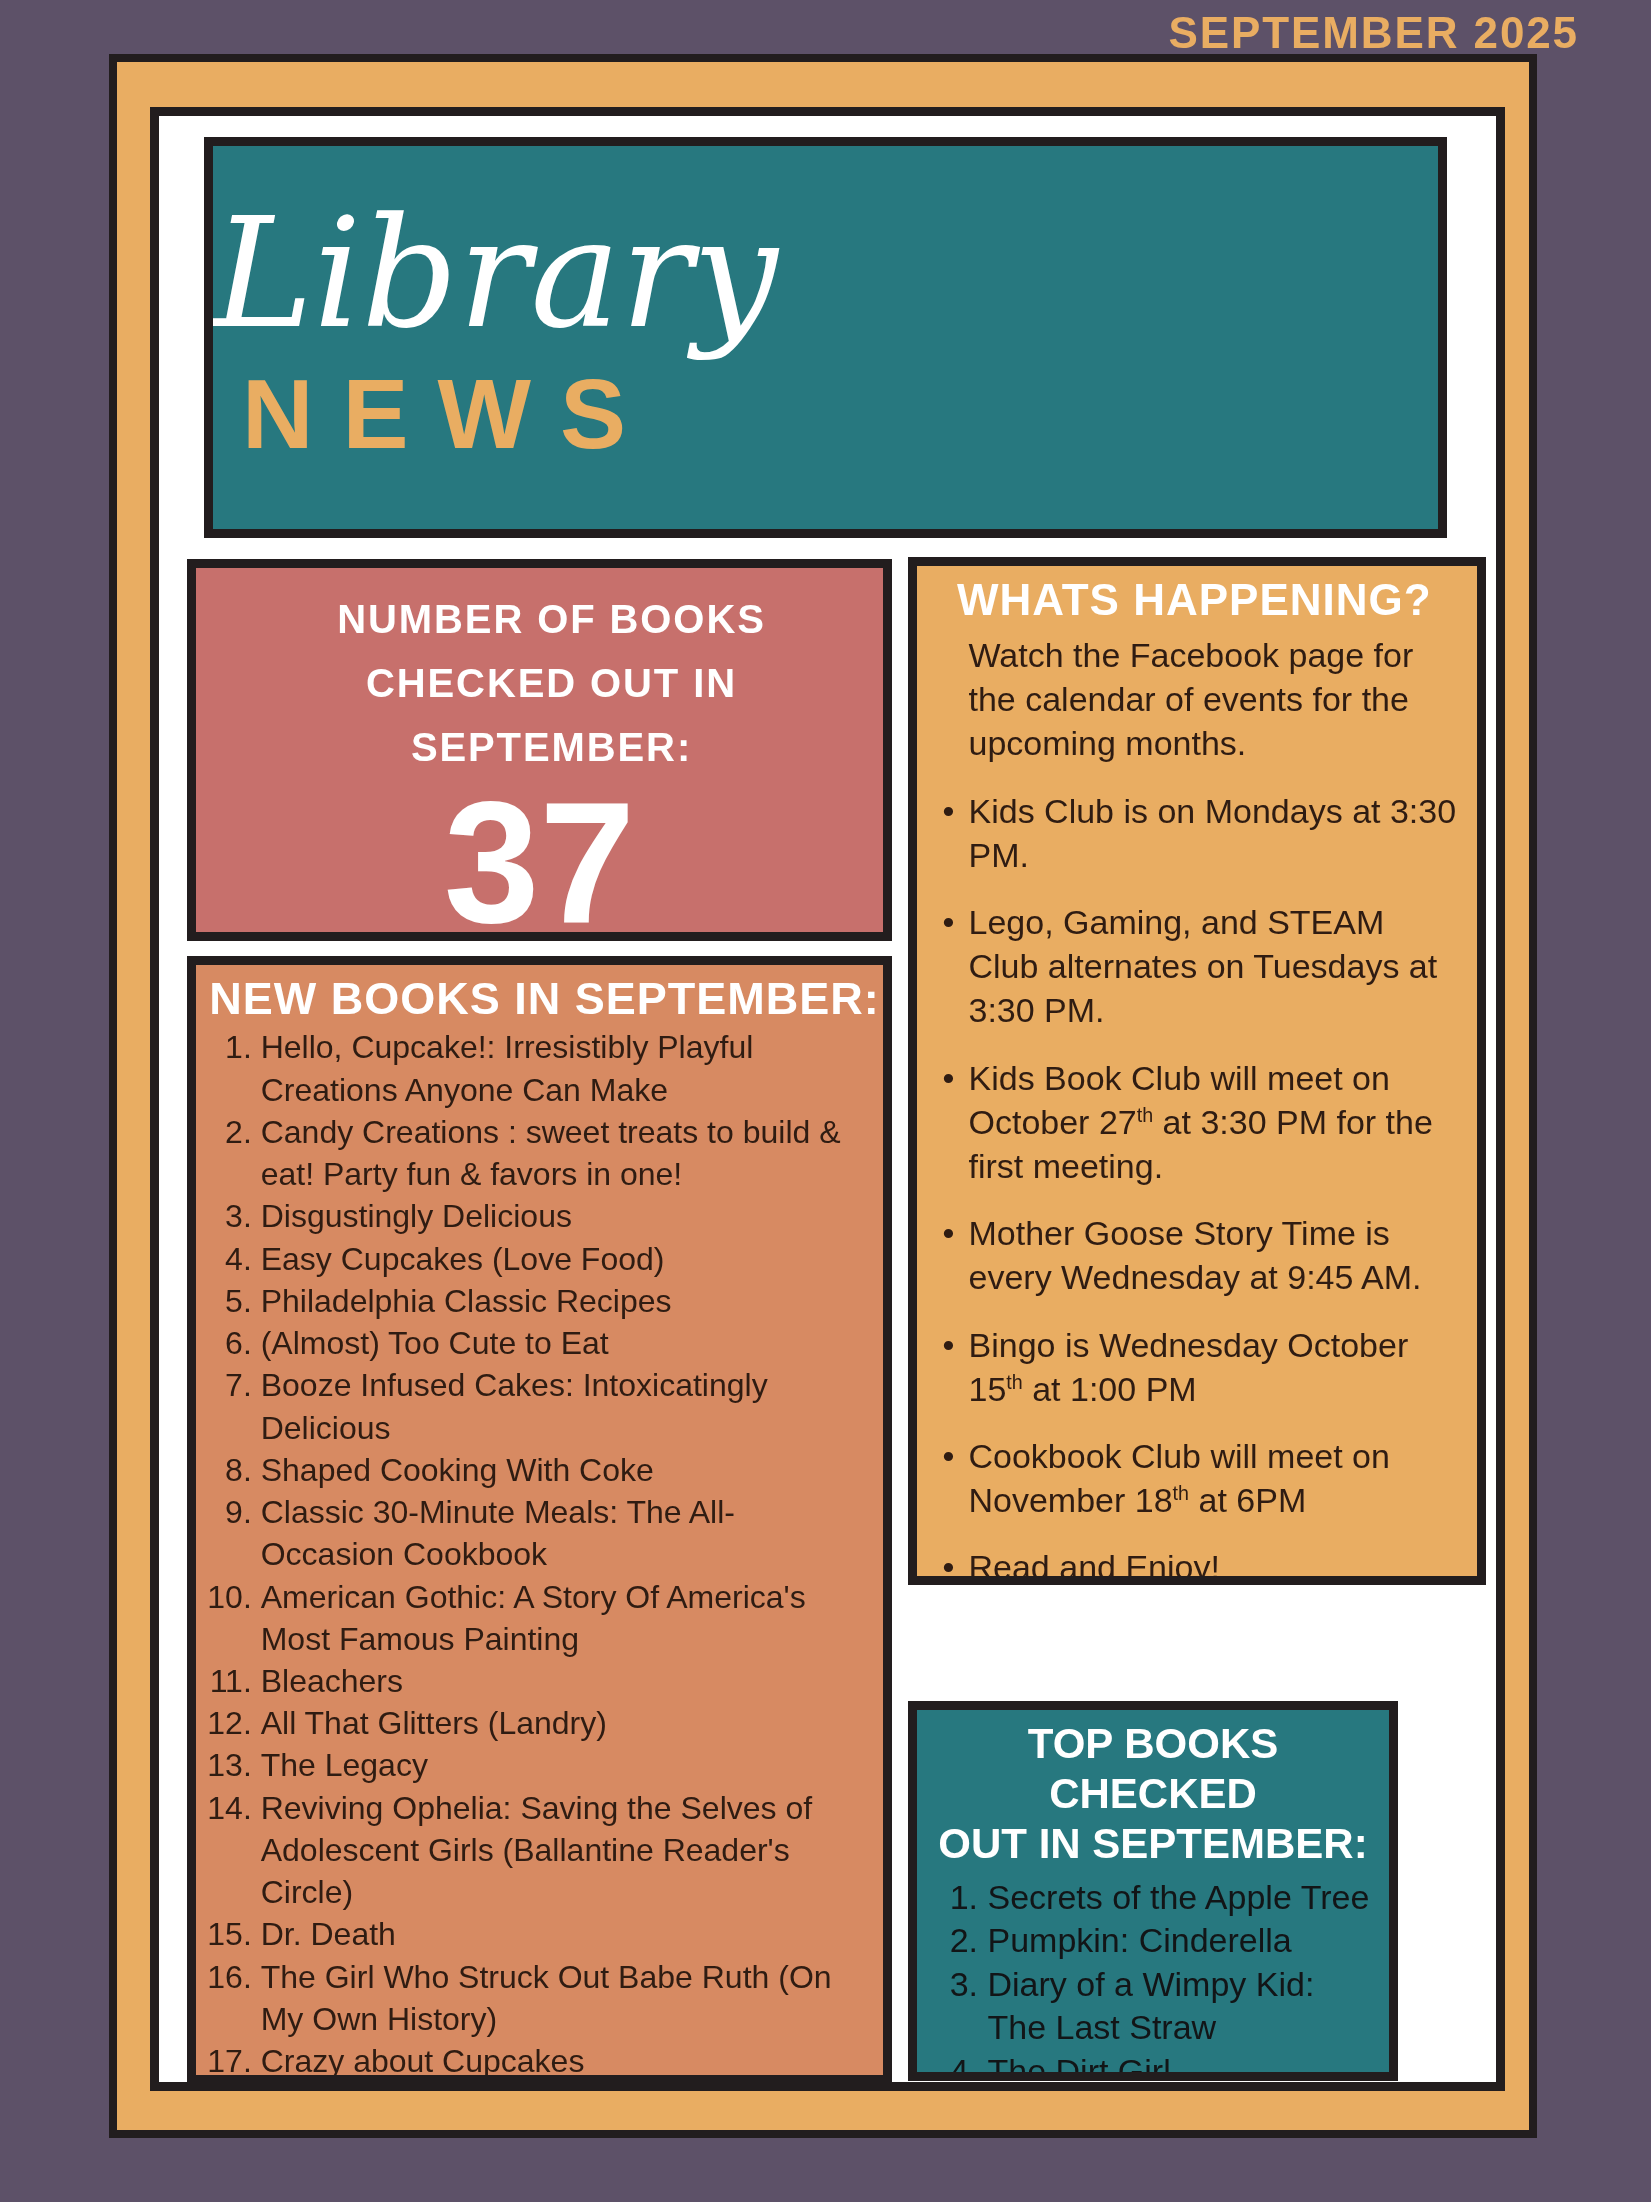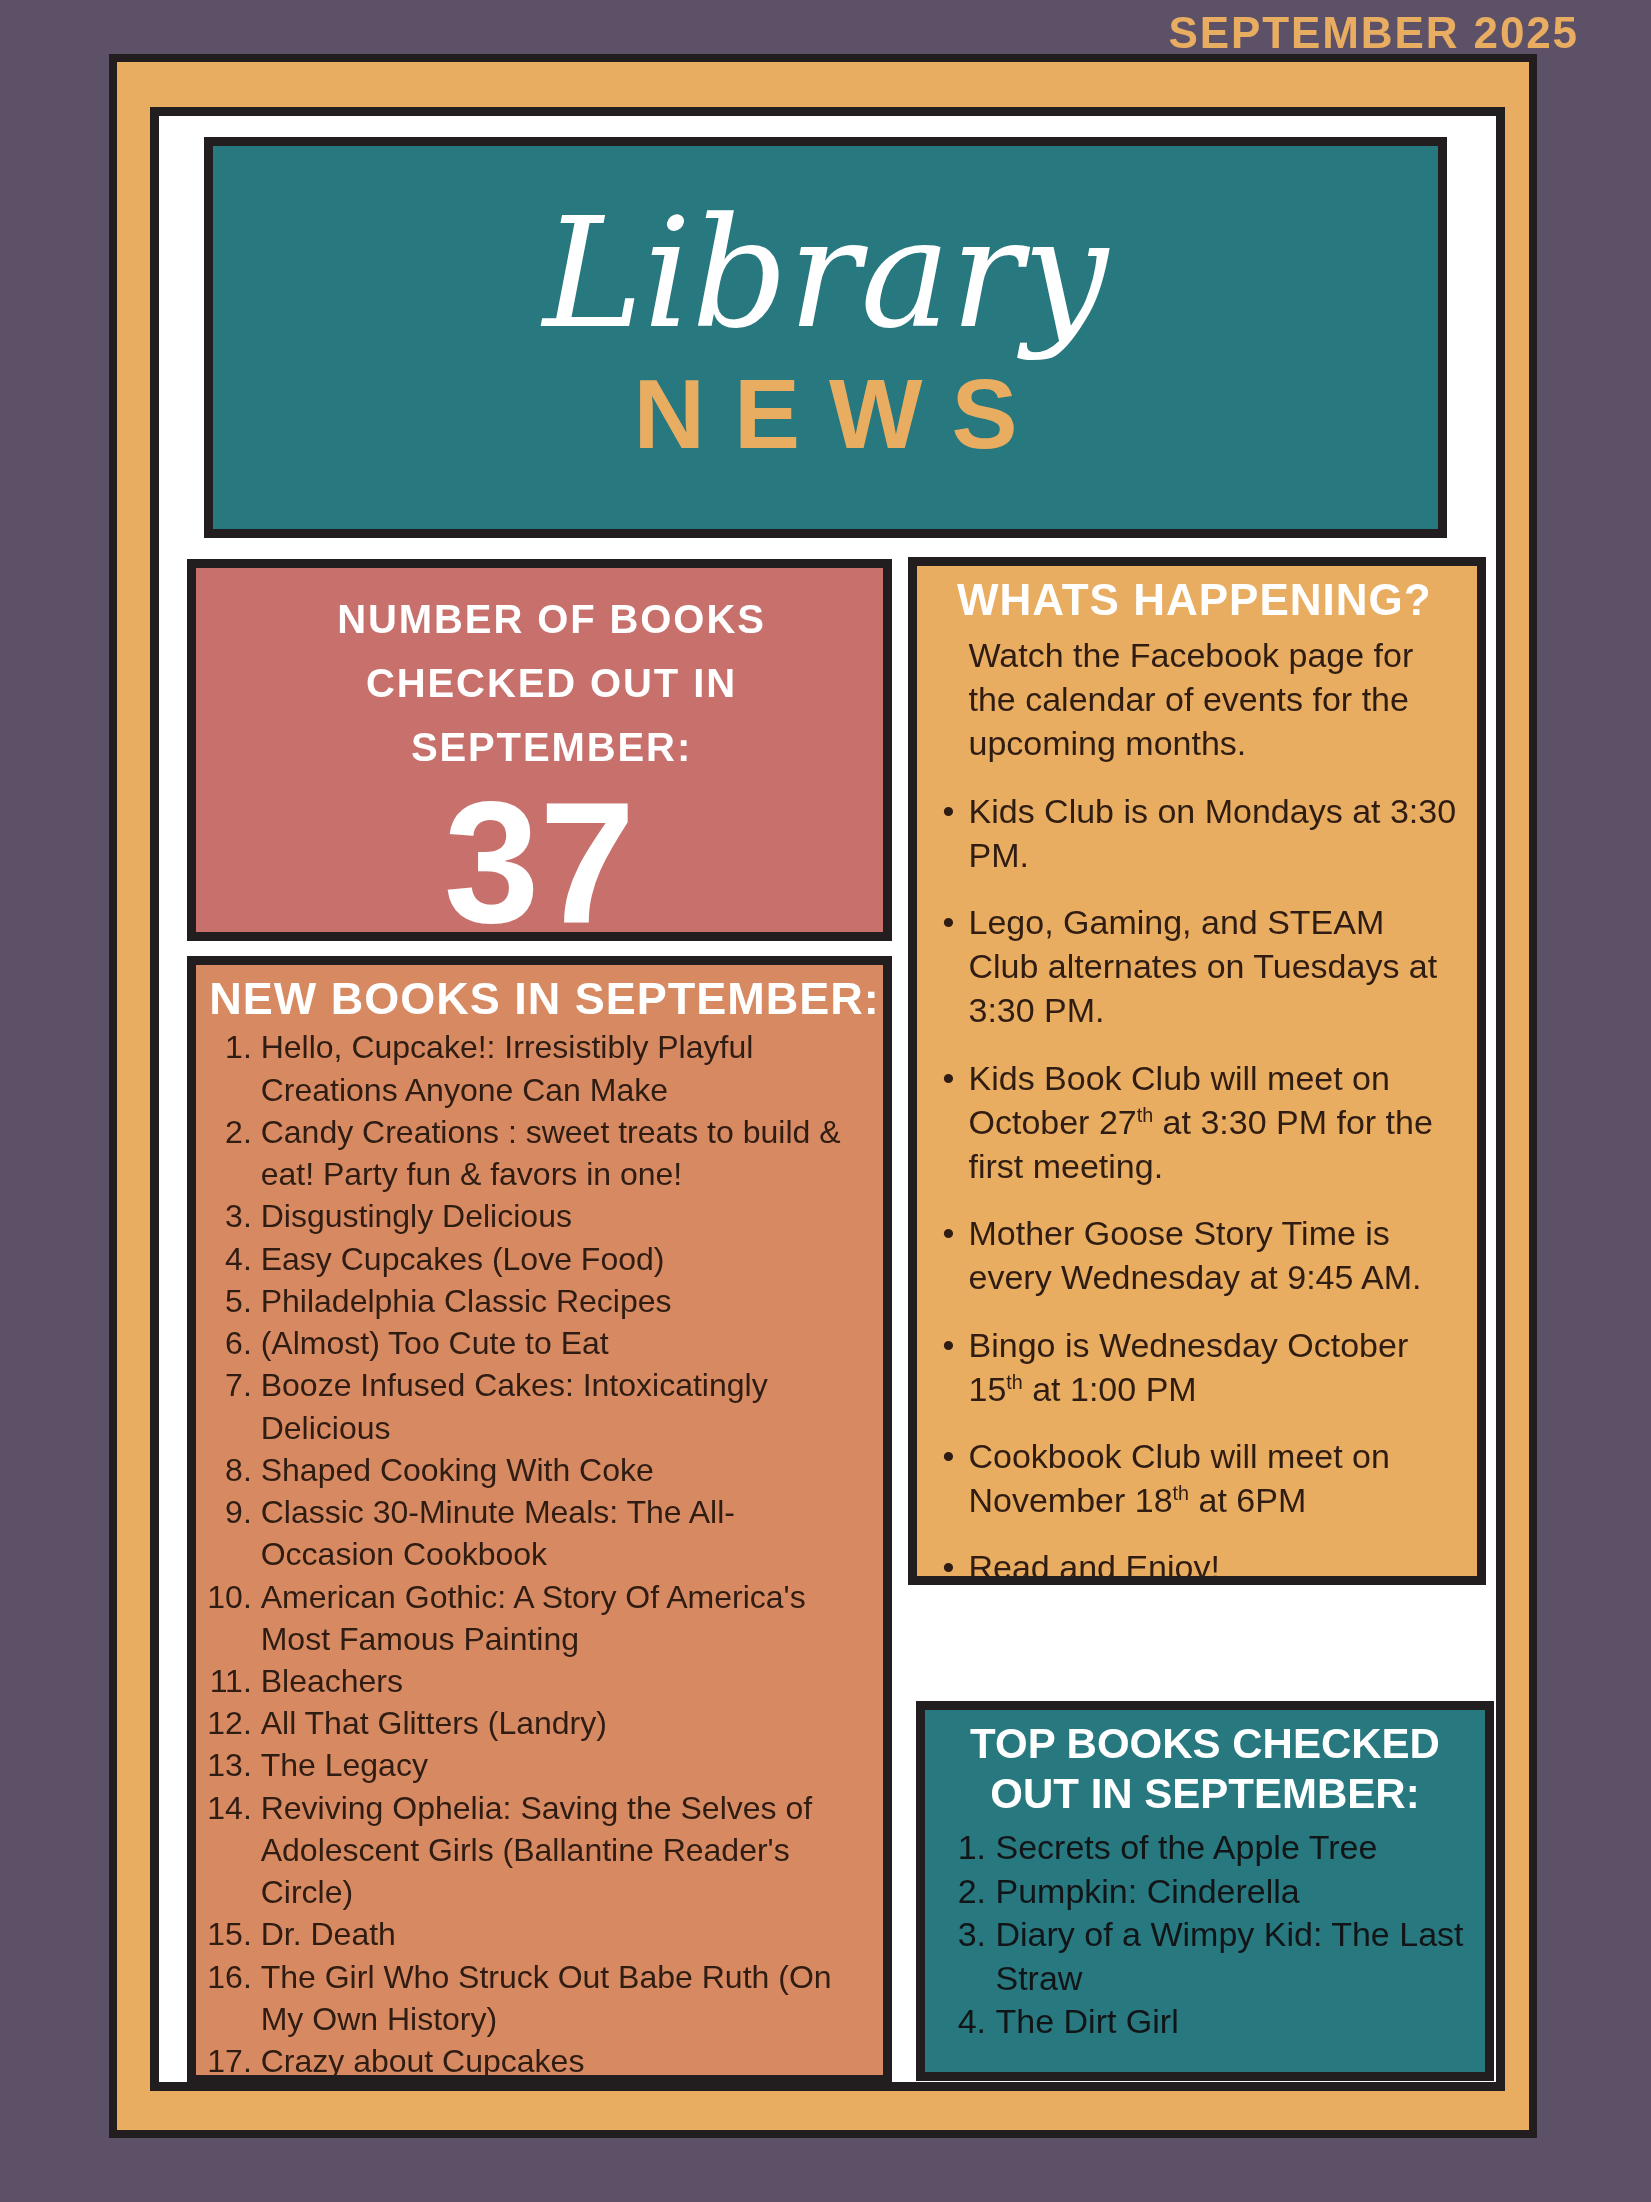--- a/index.html
+++ b/index.html
@@ -36,21 +36,21 @@
     border: 9.6px solid var(--c-ink, #221d1e);
     box-sizing: border-box;
   }
   section { box-sizing: border-box; position: absolute; overflow: hidden; }
   .masthead {
     left: 204px; top: 137px;
     width: 1243px; height: 401px;
     background: var(--c-teal, #27787f);
     border: 9.6px solid var(--c-ink, #221d1e);
     display: flex; flex-direction: column;
-    align-items: center; justify-content: center;
+    justify-content: center;
   }
   .script-title {
     color: #ffffff;
     font-family: "DejaVu Serif", serif;
     font-style: italic;
     font-size: 151px;
     line-height: 1;
     margin-top: -13.4px;
   }
   .news-title {
@@ -140,26 +140,25 @@
     width: 40px;
     text-align: center;
   }
   sup {
     font-size: 0.58em;
     vertical-align: super;
     line-height: 0;
   }
   .topbooks {
     left: 908px; top: 1701px;
-    width: 578px; height: 380px;
+    width: 490px; height: 380px;
     background: var(--c-teal, #27787f);
     border: 9.6px solid var(--c-ink, #221d1e);
     color: #121517;
     padding: 3.8px 11.5px;
-    margin-left: 8px;
   }
   .topbooks h2 {
     margin: 5.7px 0 7.6px;
     text-align: center;
     color: #ffffff;
     font-size: 42px;
     line-height: 1.18;
     font-weight: bold;
   }
   .topbooks ol {

